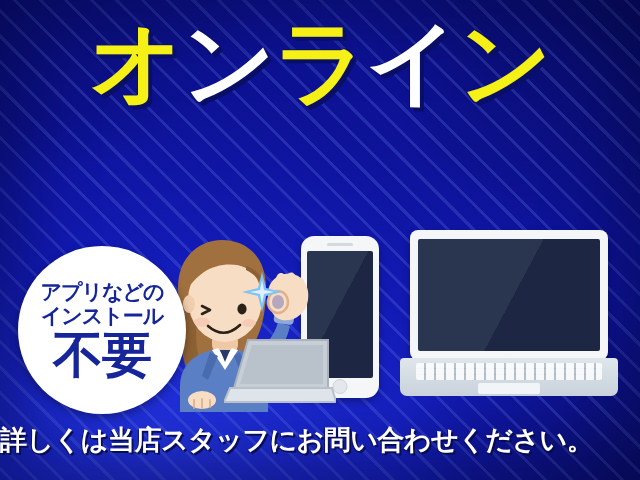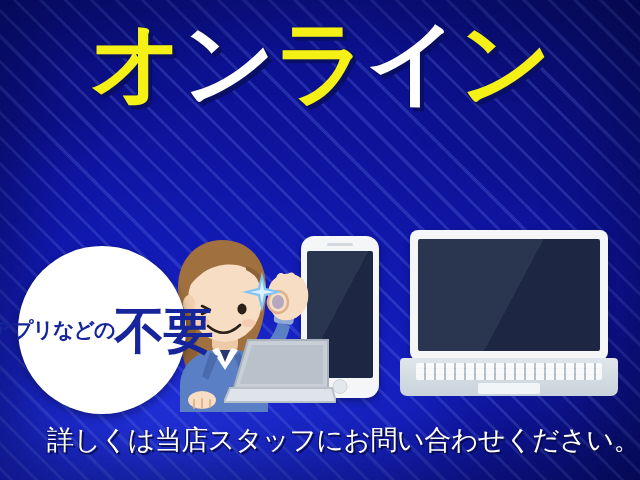--- a/index.html
+++ b/index.html
@@ -69,35 +69,35 @@
       3px 3px 0 #0a0f66, 4px 4px 0 #0a0f66,
       -1px 1px 0 #0a0f66, 1px -1px 0 #0a0f66;
   }
 
   
   .badge{
     position:absolute;left:18px;top:246px;width:168px;height:168px;
     background:#ffffff;border-radius:50%;
     z-index:8;
     box-shadow:0 3px 9px rgba(0,0,10,.38);
-    display:flex;align-items:center;justify-content:center;
+    display:flex;flex-direction:column;align-items:center;justify-content:center;
   }
   .badge-l1,.badge-l2{
     color:#16269a;font-weight:bold;font-size:21px;line-height:1.12;
     letter-spacing:-1px;white-space:nowrap;
   }
   .badge-big{
     color:#16269a;font-weight:bold;font-size:50px;line-height:1;
     letter-spacing:-1px;margin-top:2px;white-space:nowrap;
   }
 
   
   .caption{
-    position:absolute;left:0;right:0;bottom:22px;text-align:right;
-    color:#ffffff;font-weight:normal;font-size:27px;letter-spacing:-.5px;
+    position:absolute;left:0;right:0;bottom:22px;text-align:left;
+    color:#ffffff;font-weight:bold;font-size:27px;letter-spacing:-.5px;
     white-space:nowrap;z-index:7;
     text-shadow:2px 2px 0 rgba(6,10,70,.85), -1px 1px 0 rgba(6,10,70,.7);
   }
 
   
   .phone{
     position:absolute;left:301px;top:236px;width:78px;height:162px;
     background:#f4f6f8;border-radius:13px;z-index:5;
     box-shadow:0 3px 7px rgba(0,0,12,.35);
   }
@@ -159,20 +159,21 @@
   <div class="bg-vignette"></div>
 
   <div class="headline">
     <div class="line1">
       <span class="ch y">オ</span><span class="ch w">ン</span><span class="ch y">ラ</span><span class="ch w">イ</span><span class="ch y">ン</span>
     </div>
   </div>
 
   <div class="badge">
     <div class="badge-l1">アプリなどの</div>
+    <div class="badge-l2">インストール</div>
     <div class="badge-big">不要</div>
   </div>
 
   <div class="phone">
     <div class="phone-speaker"></div>
     <div class="phone-screen"></div>
     <div class="phone-home"></div>
   </div>
 
   <div class="laptop">

